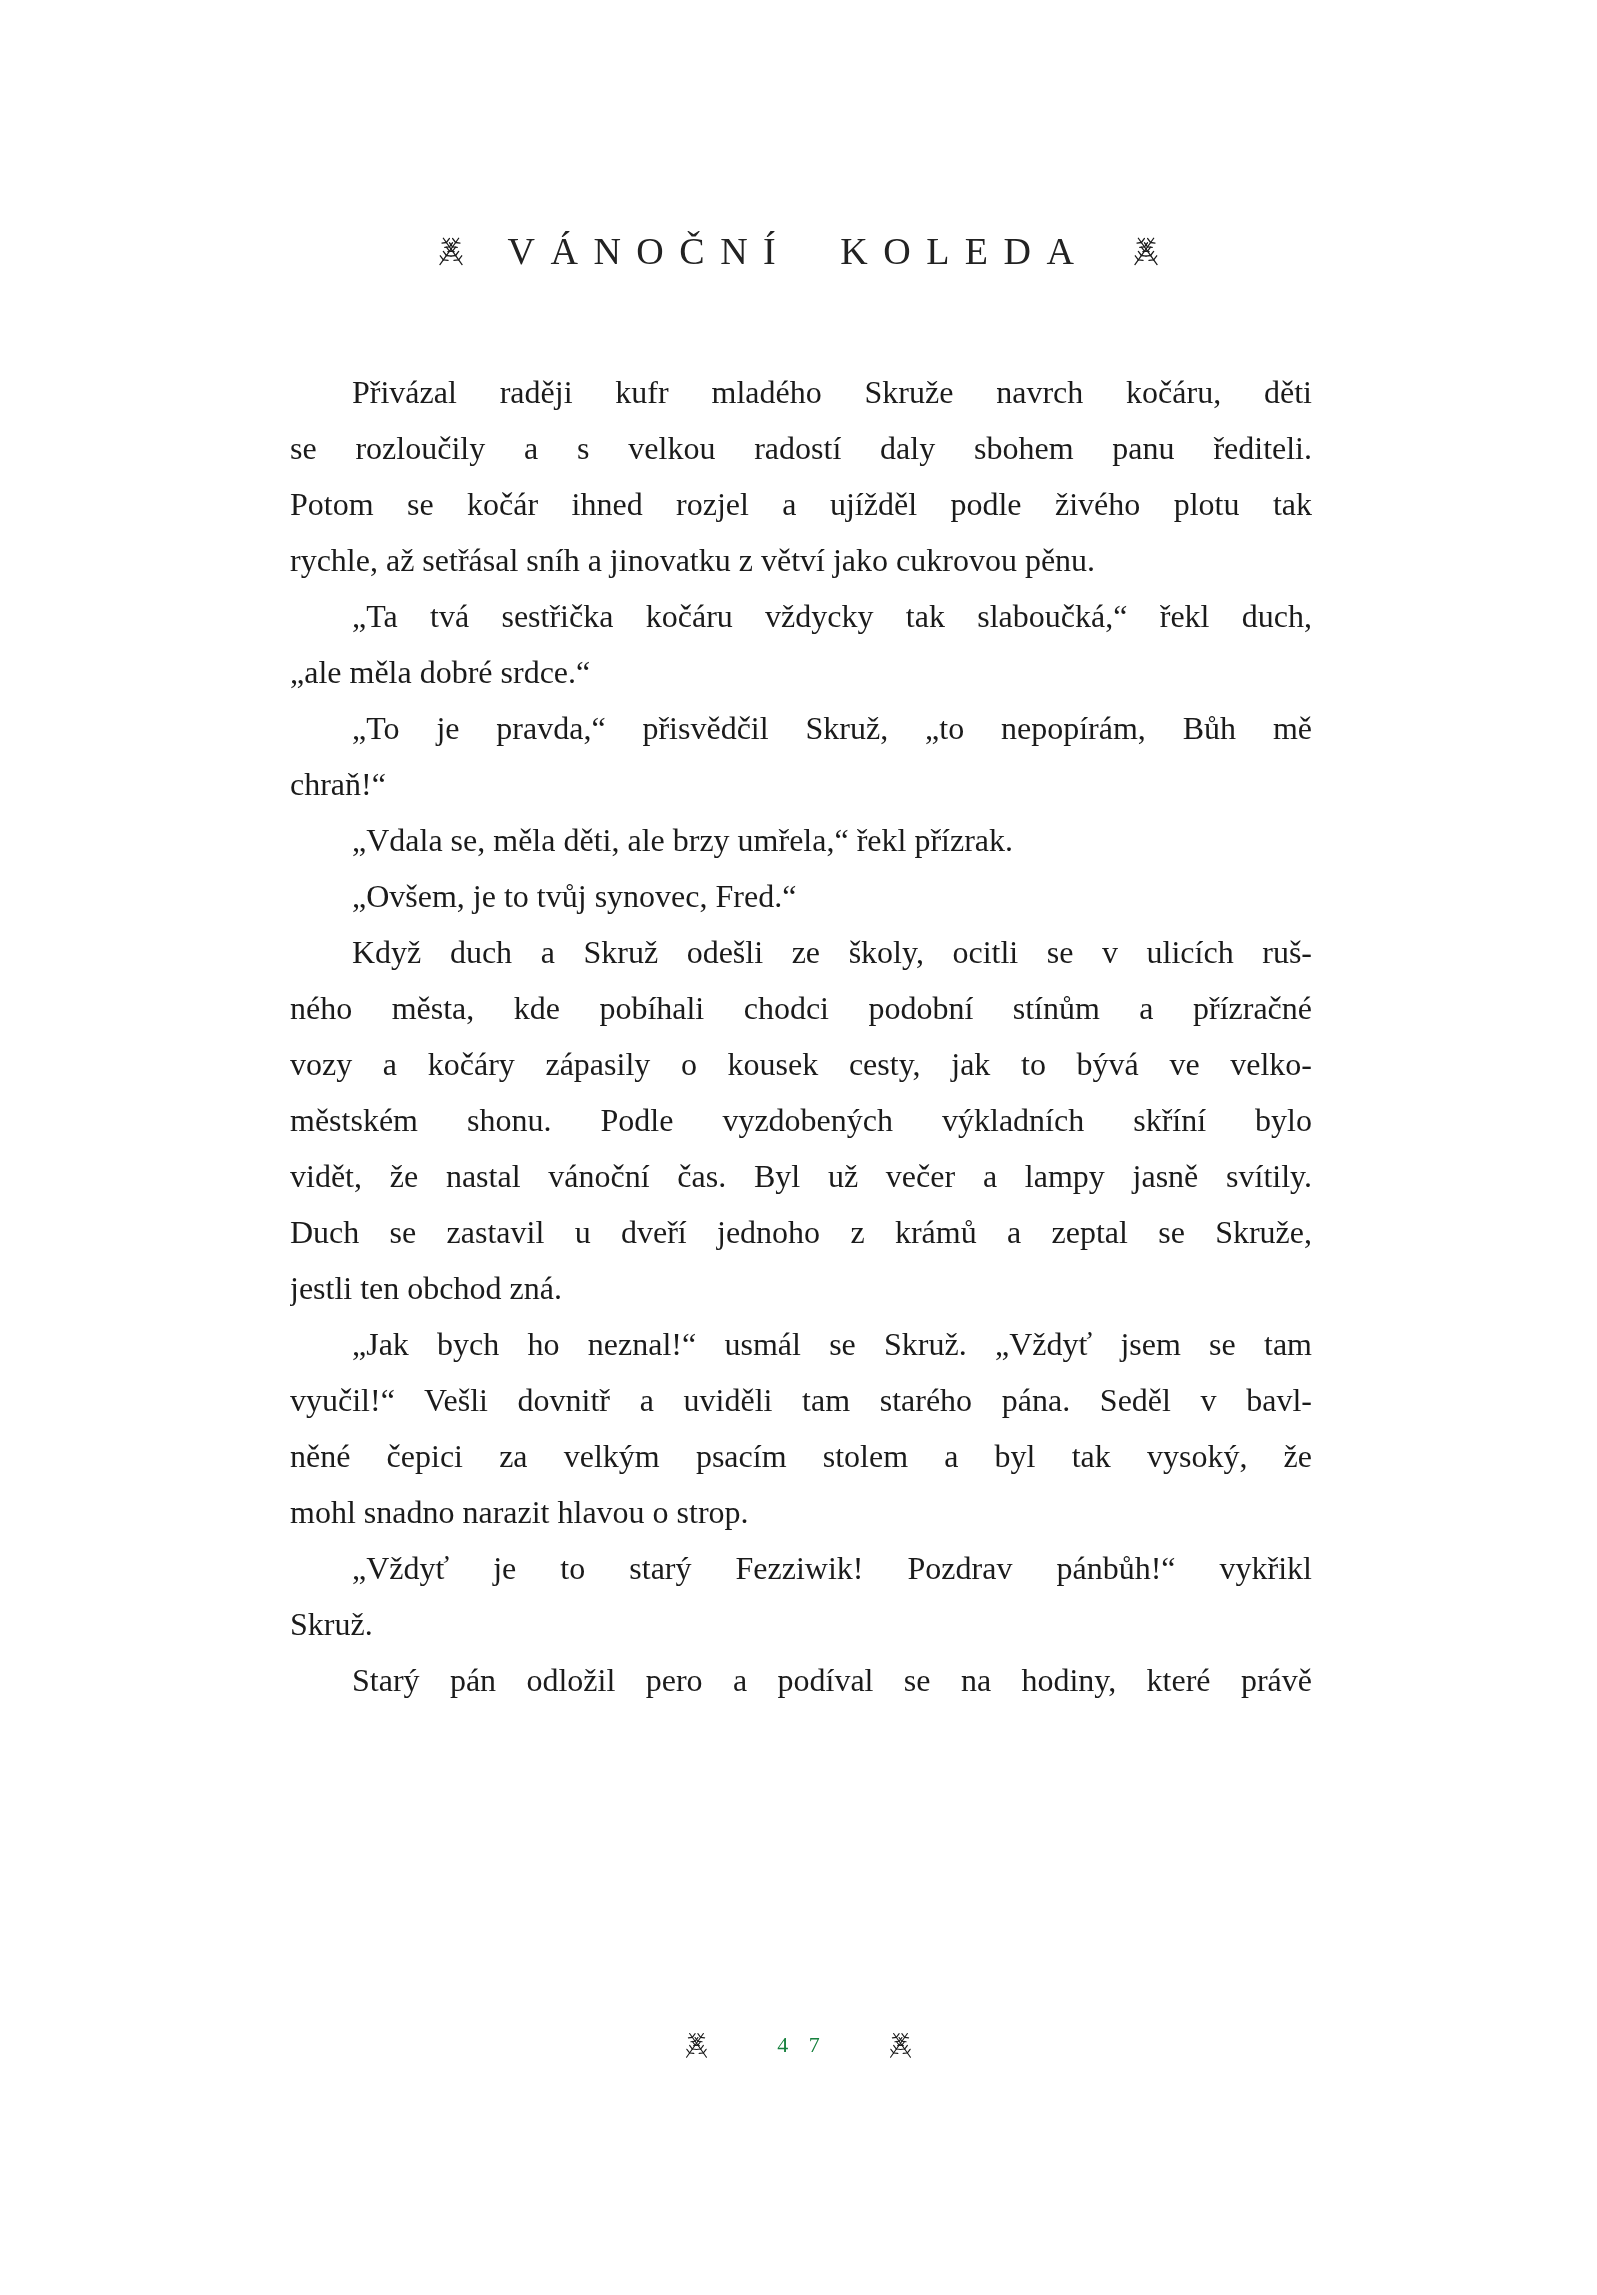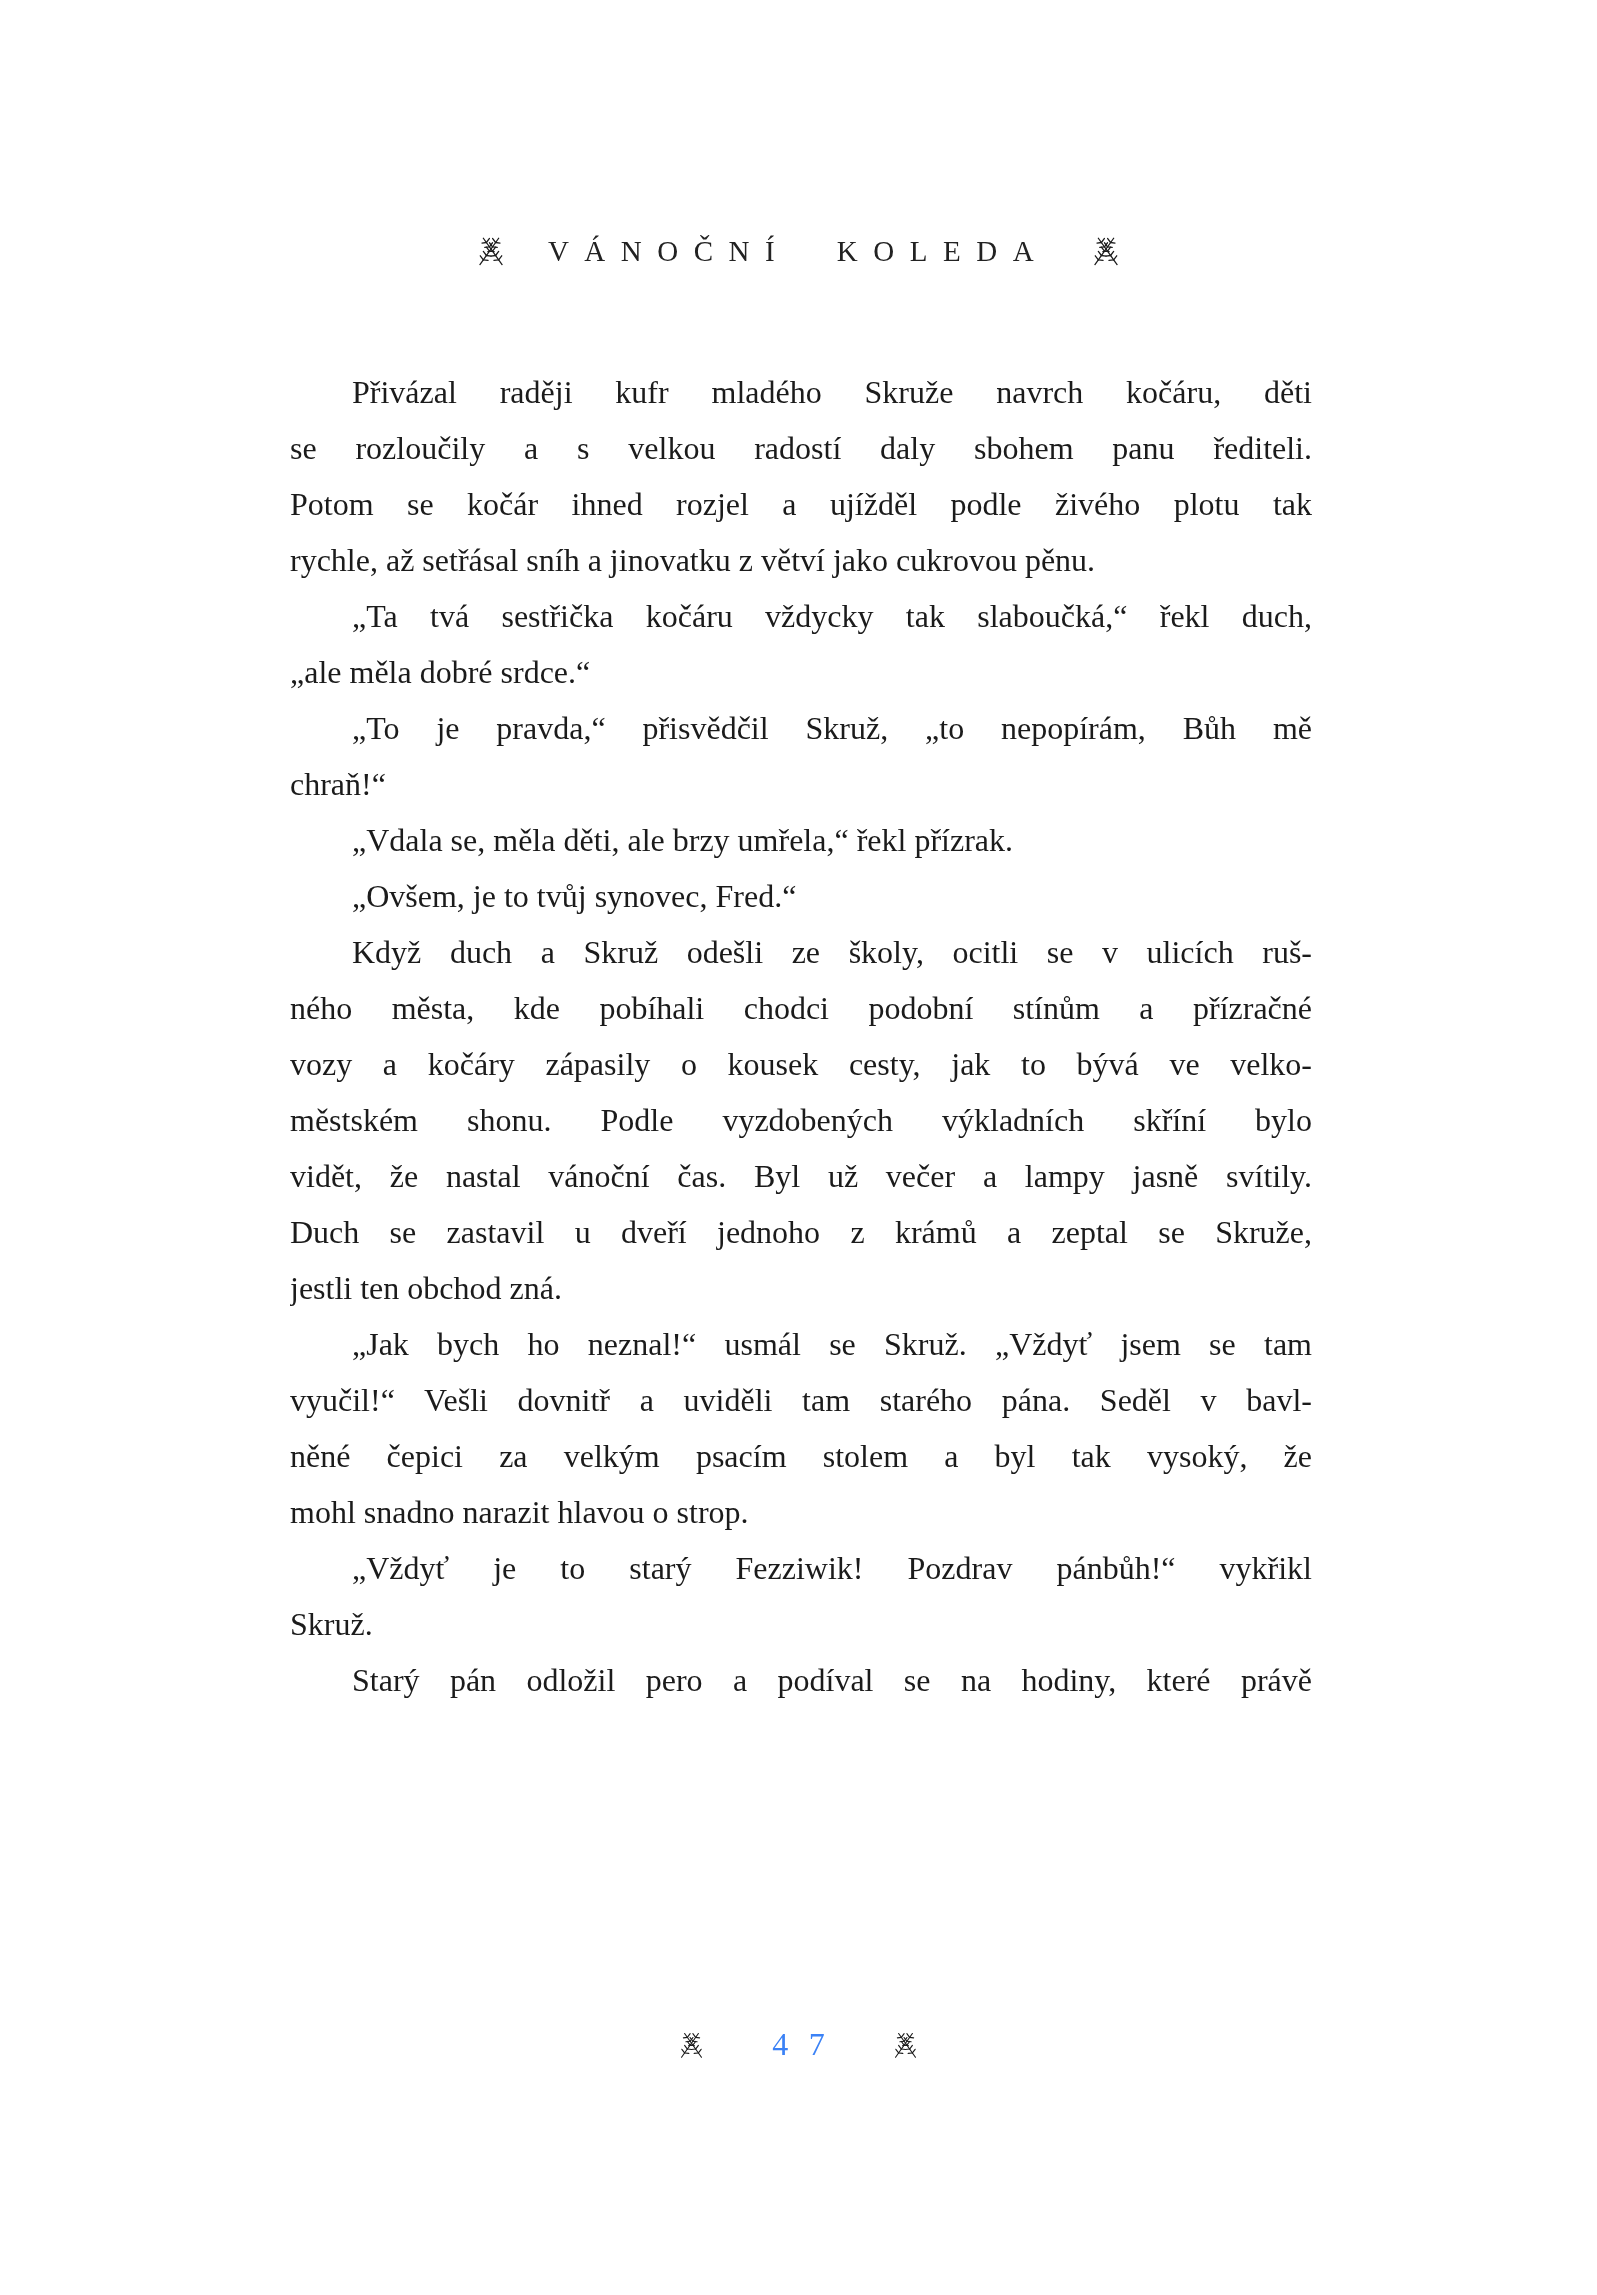--- a/index.html
+++ b/index.html
@@ -22,21 +22,21 @@
     top: 225px;
     left: 0;
     width: 100%;
     height: 52px;
     display: flex;
     justify-content: center;
     align-items: center;
     gap: 40px;
   }
   .title {
-    font-size: 29px;
+    font-size: 38px;
     letter-spacing: 15.5px;
     word-spacing: 24px;
     white-space: nowrap;
     color: #222222;
   }
   .orn {
     width: 34px;
     height: 38px;
     flex: 0 0 auto;
   }
@@ -75,24 +75,24 @@
     top: 2023px;
     left: 0;
     width: 100%;
     height: 43px;
     display: flex;
     justify-content: center;
     align-items: center;
     gap: 45px;
   }
   .pagenum {
-    font-size: 32px;
+    font-size: 22px;
     letter-spacing: 20.6px;
     padding-left: 20.6px; 
-    color: #3b82f6;
+    color: #15803d;
     white-space: nowrap;
   }
   .orn-footer {
     width: 31px;
     height: 34px;
   }
   .svg-defs { position: absolute; width: 0; height: 0; overflow: hidden; }
 </style>
 </head>
 <body>

